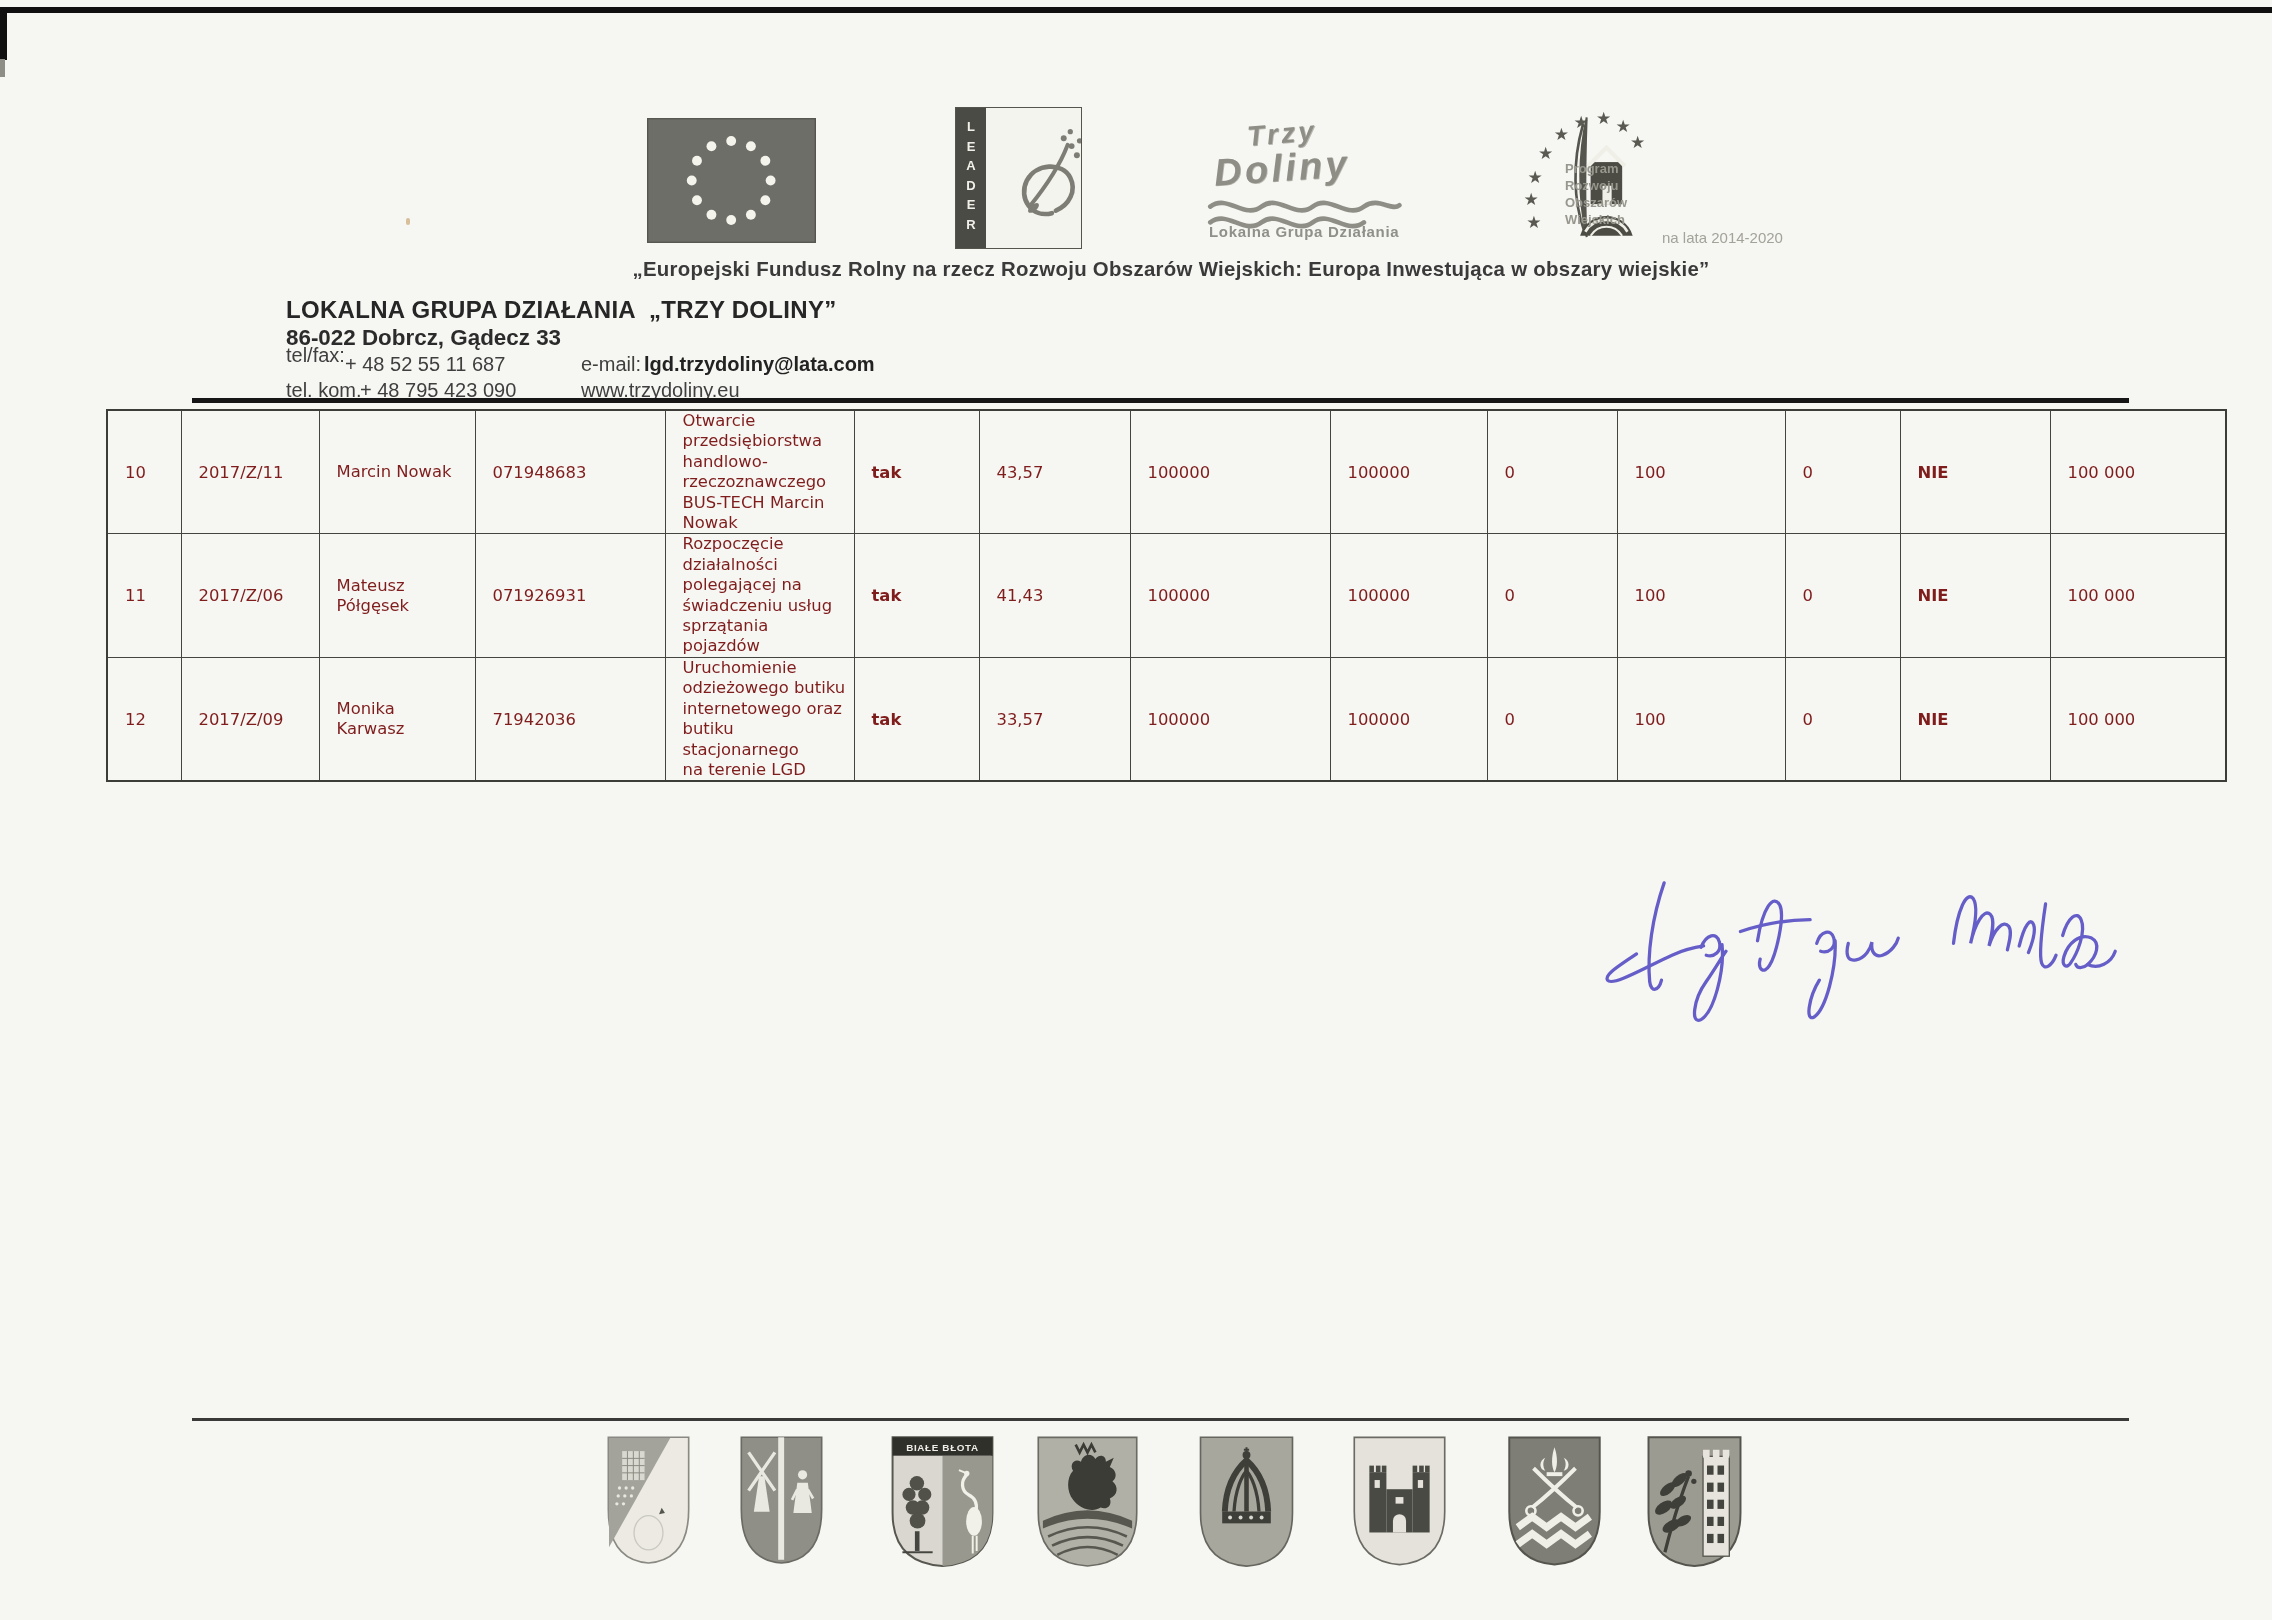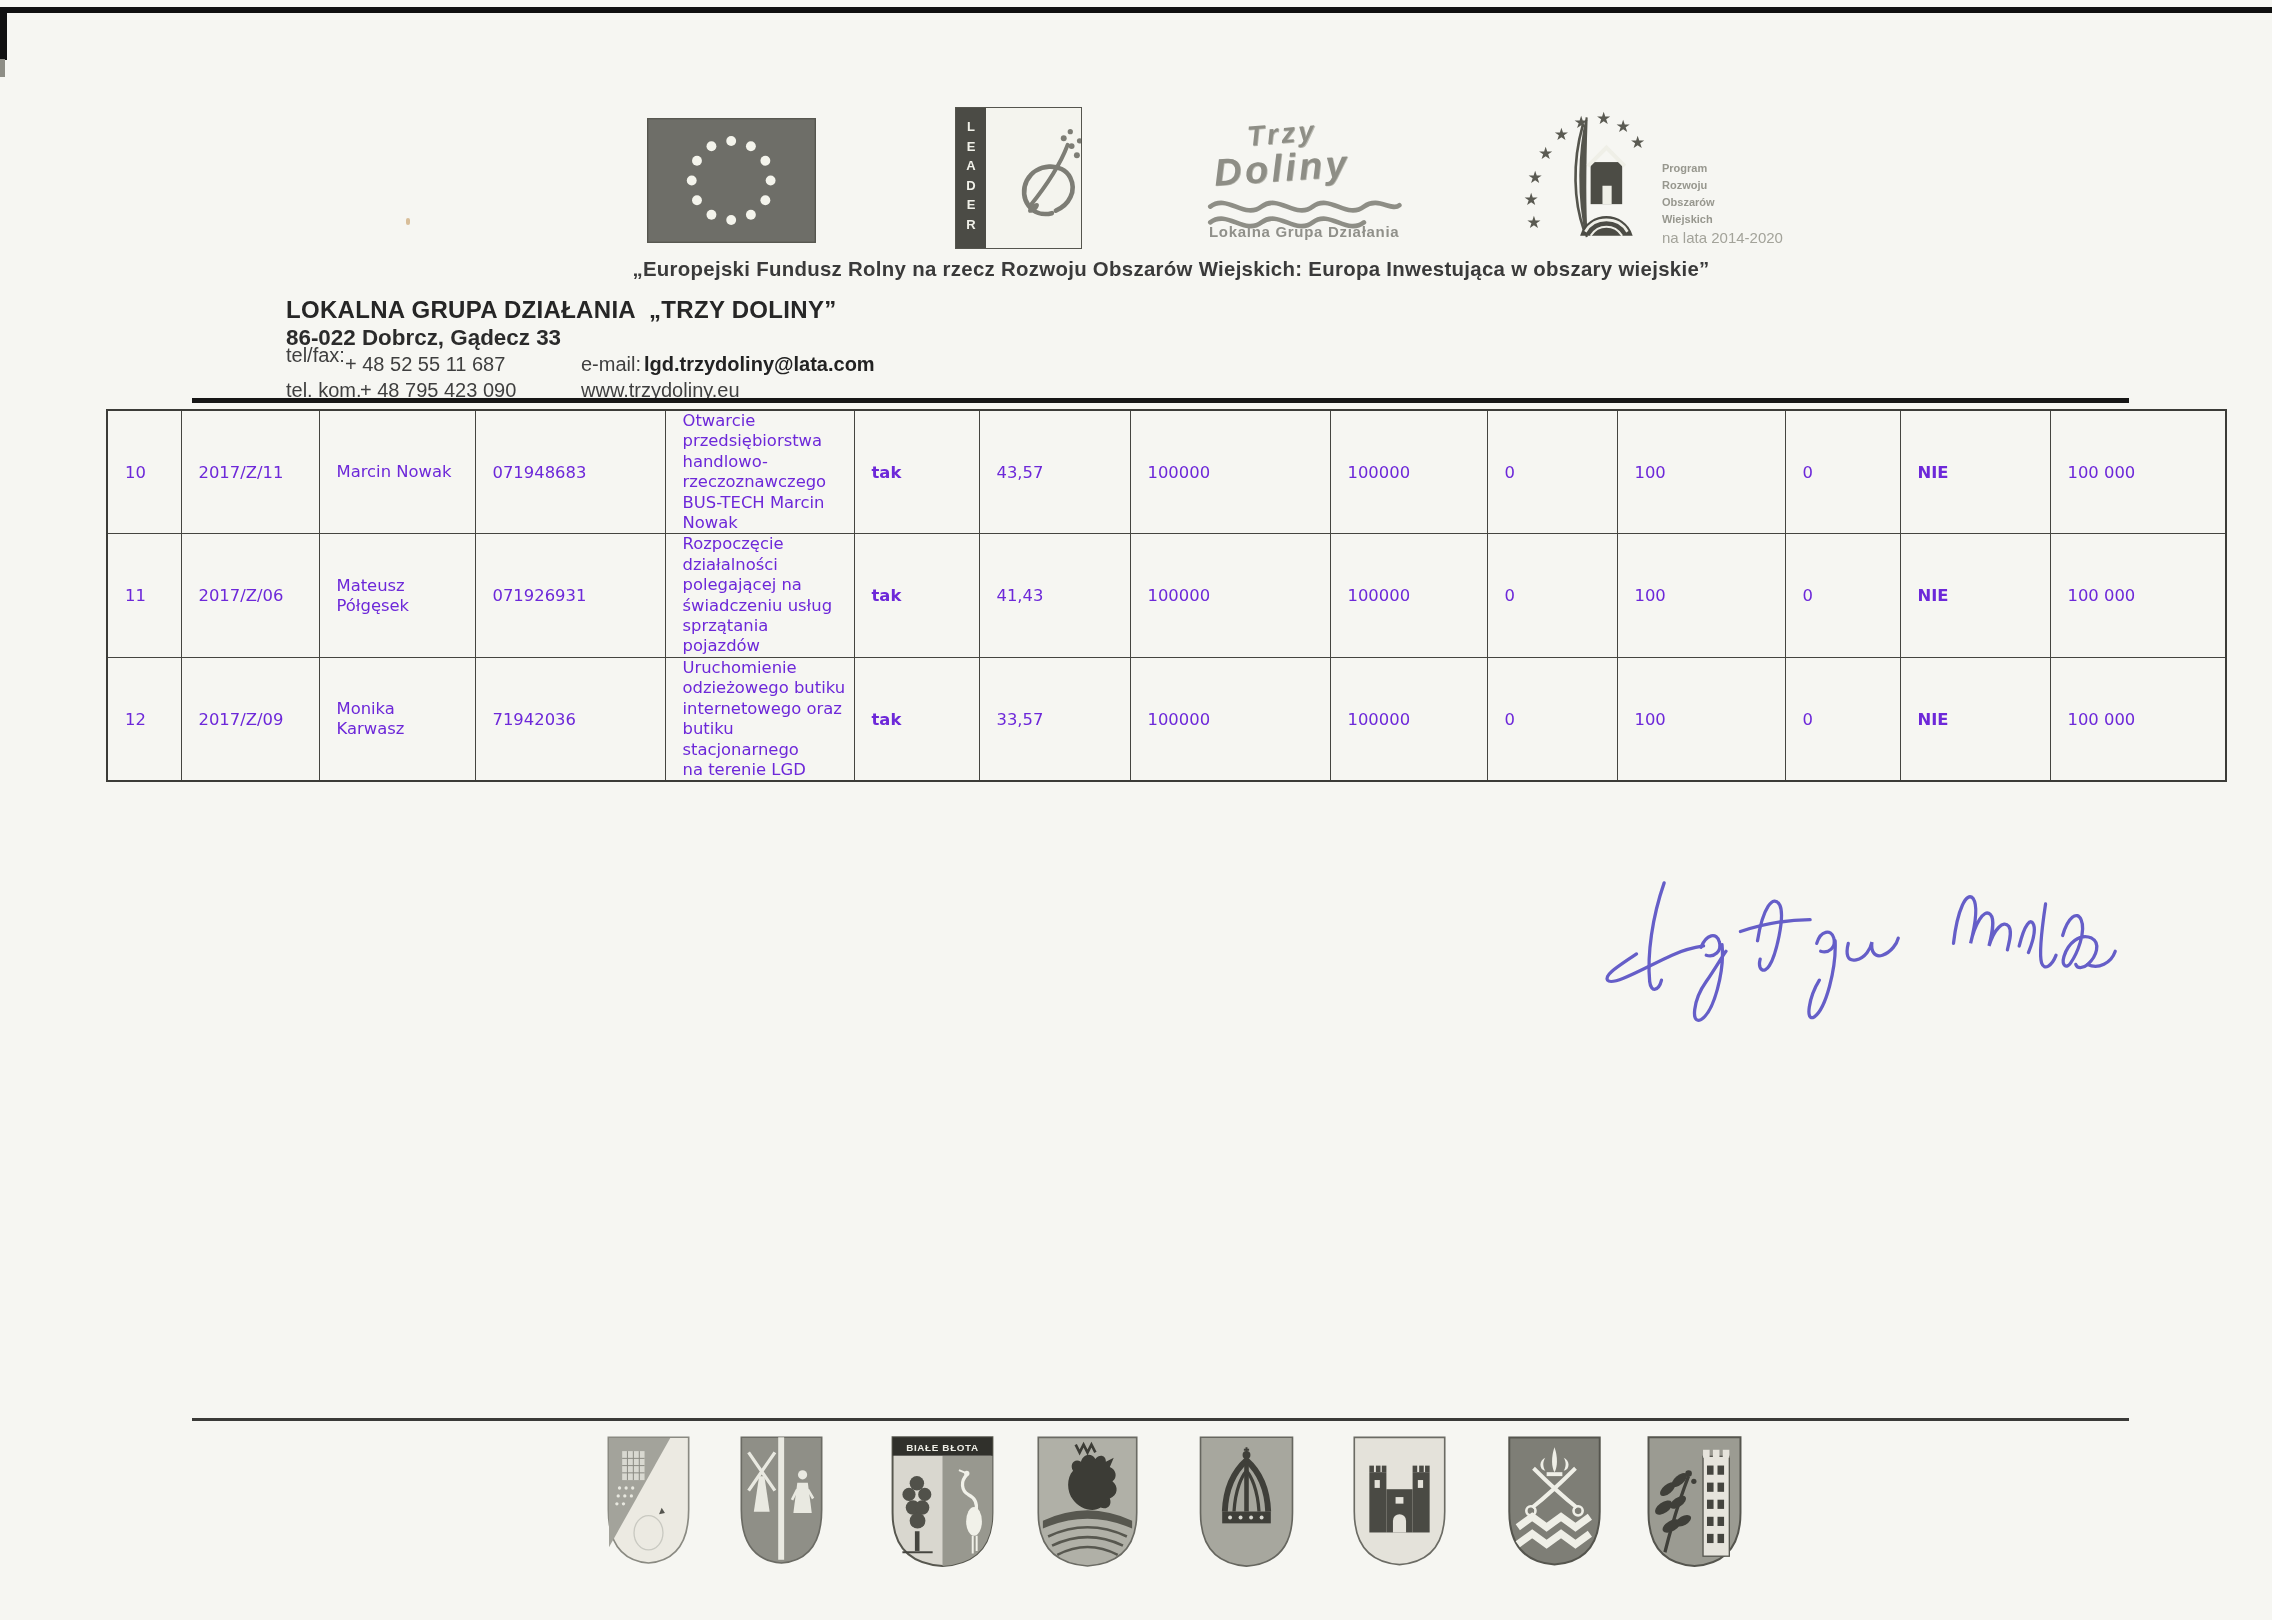--- a/index.html
+++ b/index.html
@@ -24,21 +24,21 @@
     font-size:13px;font-weight:bold;letter-spacing:4.6px;font-family:"Liberation Sans",sans-serif;}
   .leader-art{position:absolute;left:30px;top:0;}
   .trzy{left:1205px;top:118px;width:210px;height:132px;color:#8e8e86;}
   .trzy .w1{position:absolute;left:42px;top:0;font-size:28px;font-weight:bold;font-style:italic;
     letter-spacing:3.3px;transform:rotate(-5deg);text-shadow:0.7px 0.7px 0 #b9b9b1;}
   .trzy .w2{position:absolute;left:9.2px;top:29px;font-size:38px;font-weight:bold;font-style:italic;
     letter-spacing:3.3px;transform:rotate(-4deg);text-shadow:0.7px 0.7px 0 #b9b9b1;}
   .trzy svg{position:absolute;left:0;top:78px;}
   .trzy .cap{position:absolute;left:4px;top:105px;font-size:15px;font-weight:bold;color:#90908a;letter-spacing:0.7px;}
   .prow-art{left:1522px;top:99px;}
-  .prow-text{left:1662px;top:160px;font-size:11px;line-height:17px;font-weight:bold;color:#97978e;}
+  .prow-text{left:1565px;top:160px;font-size:13px;line-height:17px;font-weight:bold;color:#97978e;}
   .prow-sub{left:1662px;top:229px;font-size:15px;color:#a3a39a;}
 
   .funding{left:579px;top:258px;width:1184px;text-align:center;font-size:20.4px;font-weight:bold;
     color:#3a3a3a;letter-spacing:0.3px;}
 
   .org-name{left:286px;top:296px;font-size:24px;font-weight:bold;color:#262626;letter-spacing:0.3px;white-space:pre;}
   .org-addr{left:286px;top:325px;font-size:22.4px;font-weight:bold;color:#2b2b2b;}
   .contact{font-size:20px;color:#3f3f3f;}
   .telfax-label{left:286px;top:344px;}
   .telfax-value{left:345px;top:353px;}
@@ -48,21 +48,21 @@
   .telkom-value{left:360px;top:379px;}
   .website{left:581px;top:379px;color:#3f3f3f;}
 
   .rule-thick{left:192px;top:398px;width:1937px;height:5.3px;background:#161616;}
   .rule-bottom{left:192px;top:1418px;width:1937px;height:3.3px;background:#3a3a38;}
 
   
   table.reg{position:absolute;left:106px;top:409px;width:2119px;border-collapse:collapse;
     table-layout:fixed;border:2px solid #3c3c38;}
   table.reg td{border:1.3px solid #454540;font-family:"DejaVu Sans",sans-serif;font-size:16.4px;
-    color:#6d28d9;padding:0 2.6px 0 17px;vertical-align:middle;overflow:hidden;}
+    color:#7f1d1d;padding:0 2.6px 0 17px;vertical-align:middle;overflow:hidden;}
   tr.r0{height:120px;} tr.r1{height:106px;} tr.r2{height:107px;}
   td.c-op{vertical-align:top;padding:3.3px 4px 2.6px 6.6px;font-size:16px;line-height:20.4px;white-space:pre-line;}
   td.c-name{white-space:pre-line;line-height:20px;}
   td.c-flag{font-family:"Liberation Sans",sans-serif;font-size:16px;font-weight:700;color:#3c3c3c;}
   td.c-lp{padding-left:18.4px;font-family:"Liberation Sans",sans-serif;font-size:16.4px;color:#333;}
   td.top14{vertical-align:top;padding-top:5.3px;}
 
   .signature{left:1585px;top:825px;}
   .crest{top:1434px;text-decoration:underline;}
 </style>

